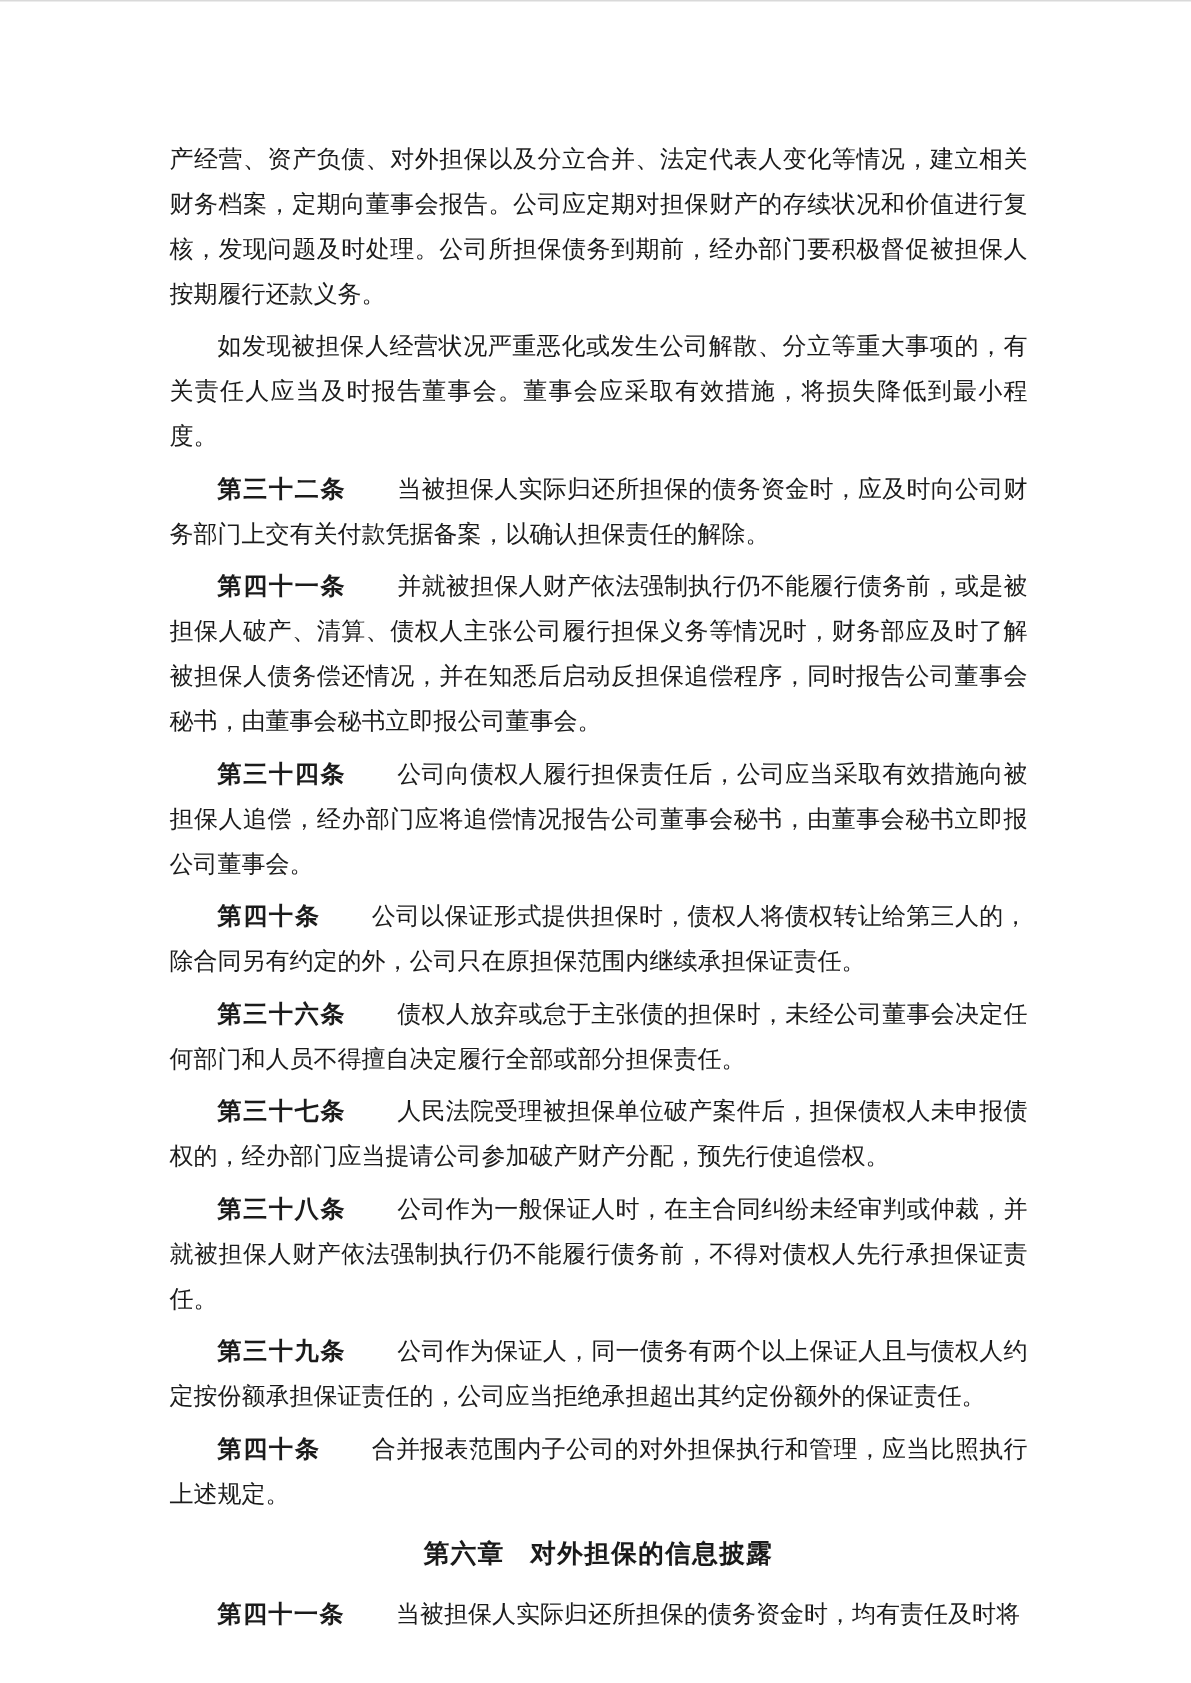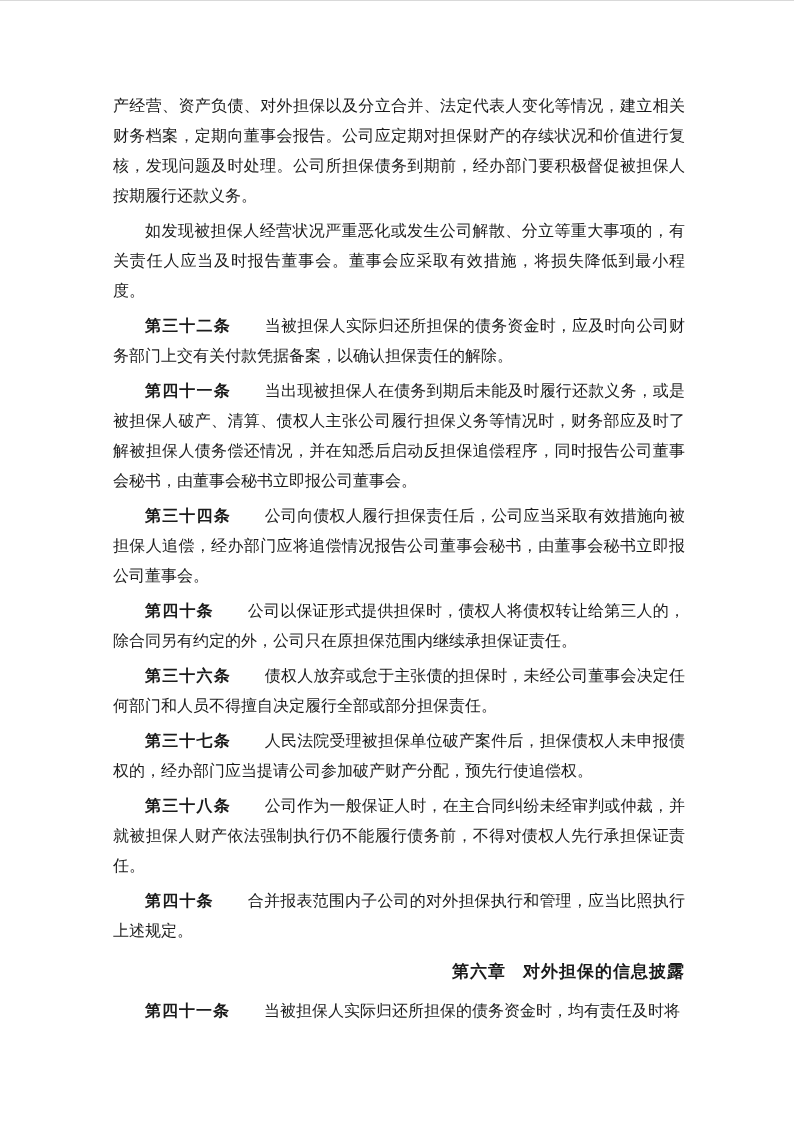--- a/index.html
+++ b/index.html
@@ -32,38 +32,39 @@
     font-weight: bold;
     font-family: "DejaVu Sans", "Liberation Sans", sans-serif;
     margin-right: 34px;
     letter-spacing: 1px;
   }
   p.chapter {
     font-size: 17px;
     line-height: 30px;
     font-weight: bold;
     font-family: "DejaVu Sans", "Liberation Sans", sans-serif;
-    text-align: right;
+    text-align: center;
     text-indent: 0;
     margin: 10px 0 10px 0;
     letter-spacing: 1px;
   }
   .chapter-num { margin-right: 17px; }
 </style>
 </head>
 <body>
 
 <div class="page">
   <div class="content">
       <p class="para"><span>产经营、资产负债、对外担保以及分立合并、法定代表人变化等情况，建立相关财务档案，定期向董事会报告。公司应定期对担保财产的存续状况和价值进行复核，发现问题及时处理。公司所担保债务到期前，经办部门要积极督促被担保人按期履行还款义务。</span></p>
       <p class="para indent"><span>如发现被担保人经营状况严重恶化或发生公司解散、分立等重大事项的，有关责任人应当及时报告董事会。董事会应采取有效措施，将损失降低到最小程度。</span></p>
       <p class="para indent"><span class="art-num">第三十二条</span><span>当被担保人实际归还所担保的债务资金时，应及时向公司财务部门上交有关付款凭据备案，以确认担保责任的解除。</span></p>
-      <p class="para indent"><span class="art-num">第四十一条</span><span>当出现被担保人在债务到期后未能及时履行还款义务，或是被担保人破产、清算、债权人主张公司履行担保义务等情况时，财务部应及时了解被担保人债务偿还情况，并在知悉后启动反担保追偿程序，同时报告公司董事会秘书，由董事会秘书立即报公司董事会。</span></p>
+      <p class="para indent"><span class="art-num">第四十一条</span><span>并就被担保人财产依法强制执行仍不能履行债务前，或是被担保人破产、清算、债权人主张公司履行担保义务等情况时，财务部应及时了解被担保人债务偿还情况，并在知悉后启动反担保追偿程序，同时报告公司董事会秘书，由董事会秘书立即报公司董事会。</span></p>
       <p class="para indent"><span class="art-num">第三十四条</span><span>公司向债权人履行担保责任后，公司应当采取有效措施向被担保人追偿，经办部门应将追偿情况报告公司董事会秘书，由董事会秘书立即报公司董事会。</span></p>
       <p class="para indent"><span class="art-num">第四十条</span><span>公司以保证形式提供担保时，债权人将债权转让给第三人的，除合同另有约定的外，公司只在原担保范围内继续承担保证责任。</span></p>
       <p class="para indent"><span class="art-num">第三十六条</span><span>债权人放弃或怠于主张债的担保时，未经公司董事会决定任何部门和人员不得擅自决定履行全部或部分担保责任。</span></p>
       <p class="para indent"><span class="art-num">第三十七条</span><span>人民法院受理被担保单位破产案件后，担保债权人未申报债权的，经办部门应当提请公司参加破产财产分配，预先行使追偿权。</span></p>
       <p class="para indent"><span class="art-num">第三十八条</span><span>公司作为一般保证人时，在主合同纠纷未经审判或仲裁，并就被担保人财产依法强制执行仍不能履行债务前，不得对债权人先行承担保证责任。</span></p>
+      <p class="para indent"><span class="art-num">第三十九条</span><span>公司作为保证人，同一债务有两个以上保证人且与债权人约定按份额承担保证责任的，公司应当拒绝承担超出其约定份额外的保证责任。</span></p>
       <p class="para indent"><span class="art-num">第四十条</span><span>合并报表范围内子公司的对外担保执行和管理，应当比照执行上述规定。</span></p>
       <p class="para chapter"><span class="chapter-num">第六章</span><span>对外担保的信息披露</span></p>
       <p class="para indent"><span class="art-num">第四十一条</span><span>当被担保人实际归还所担保的债务资金时，均有责任及时将</span></p>
     </div>
 </div>
 
 </body></html>

